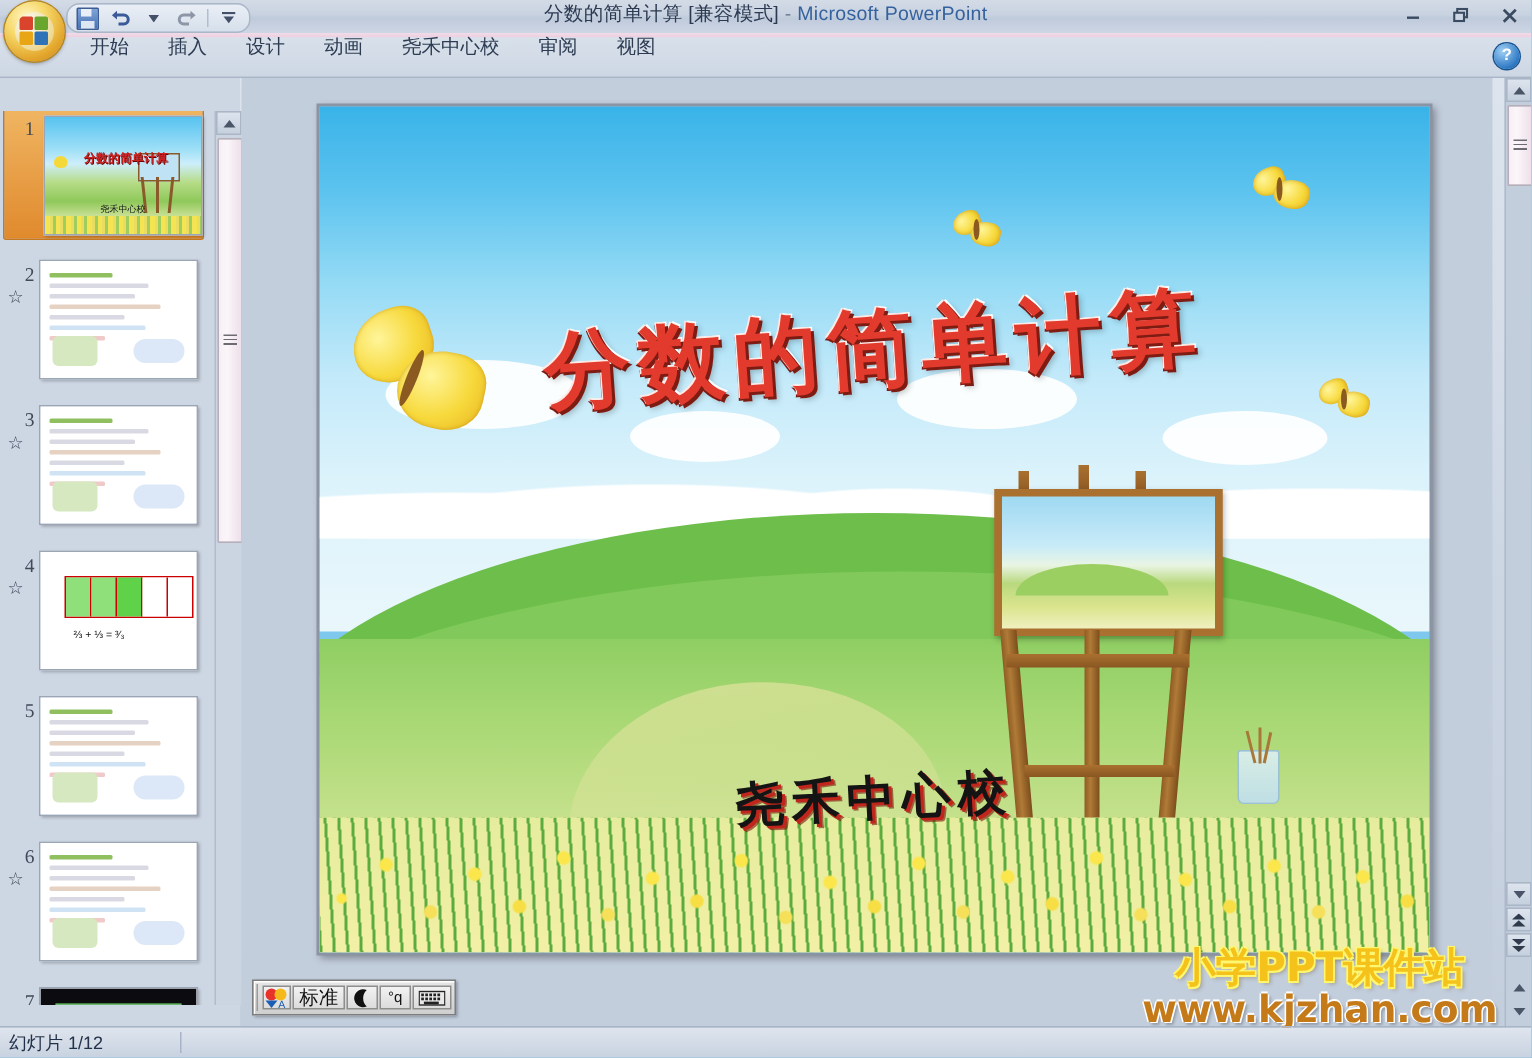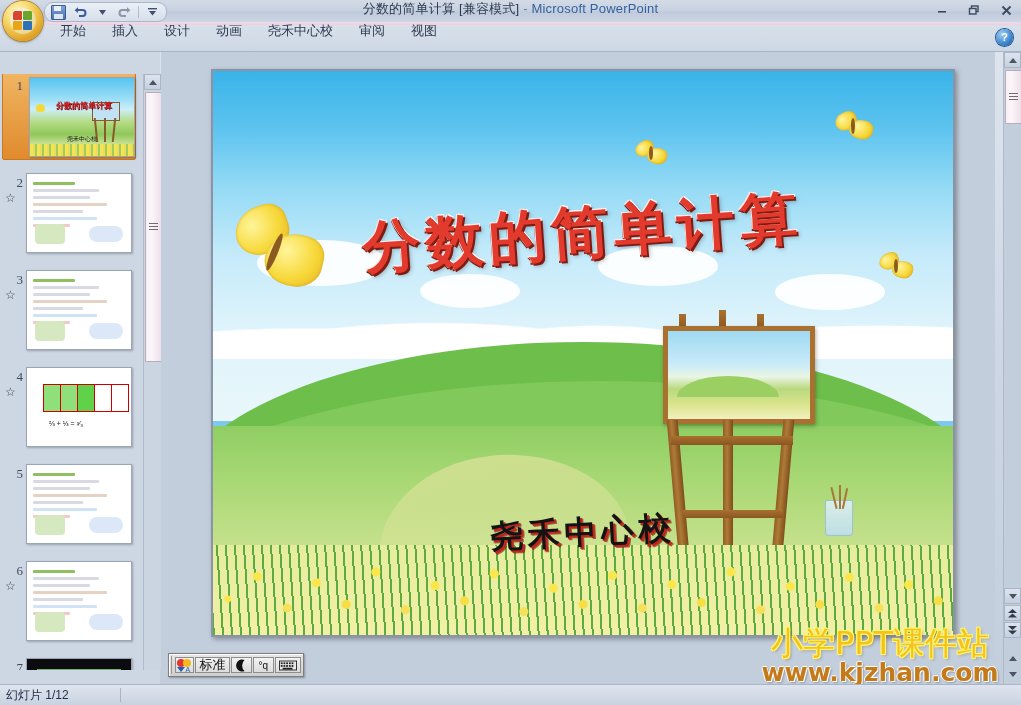--- a/index.html
+++ b/index.html
@@ -224,21 +224,21 @@
   .lb-grip{width:4px;height:18px;background:repeating-linear-gradient(to right,#9a9a9a 0 1px,transparent 1px 3px);}
 
   .statusbar{position:absolute;left:0;bottom:0;width:1021px;height:20px;
     background:linear-gradient(to bottom,#dfe5ee,#c8d2e0);border-top:1px solid #a8b5c6;}
   .sb-pane{position:absolute;left:6px;top:1px;height:18px;line-height:18px;font-size:12px;color:#22314a;}
   .sb-div{position:absolute;top:3px;width:1px;height:14px;background:#a7b4c5;}
 
   
   .wm{position:absolute;right:6px;bottom:19px;width:270px;text-align:center;
     font-family:"DejaVu Sans",sans-serif;pointer-events:none;}
-  .wm1{font-size:32px;font-weight:normal;color:#f4c21a;letter-spacing:0;line-height:1;
+  .wm1{font-size:27px;font-weight:bold;color:#f4c21a;letter-spacing:0;line-height:1;
     text-shadow:0 0 2px #fffb7a,1px 1px 0 #fff56b,-1px -1px 0 #fff56b,
       1px -1px 0 #fff56b,-1px 1px 0 #fff56b,2px 2px 3px rgba(90,60,0,.35);margin-top:24px;}
   .wm2{font-size:25px;font-weight:bold;color:#c47a18;line-height:1.05;margin-top:1px;
     text-shadow:1px 1px 0 #fff,-1px 0 0 #fff,0 -1px 0 #fff,2px 2px 2px rgba(0,0,0,.25);}
 
   
   .rscroll{position:absolute;right:0;top:52px;width:17px;height:633px;
     background:#c3cedd;border-left:1px solid #aeb9c9;}
   .rs-btn{position:absolute;left:0;width:17px;height:16px;
     background:linear-gradient(to bottom,#dde4ee,#c5d0de);border:1px solid #aab6c6;box-sizing:border-box;

